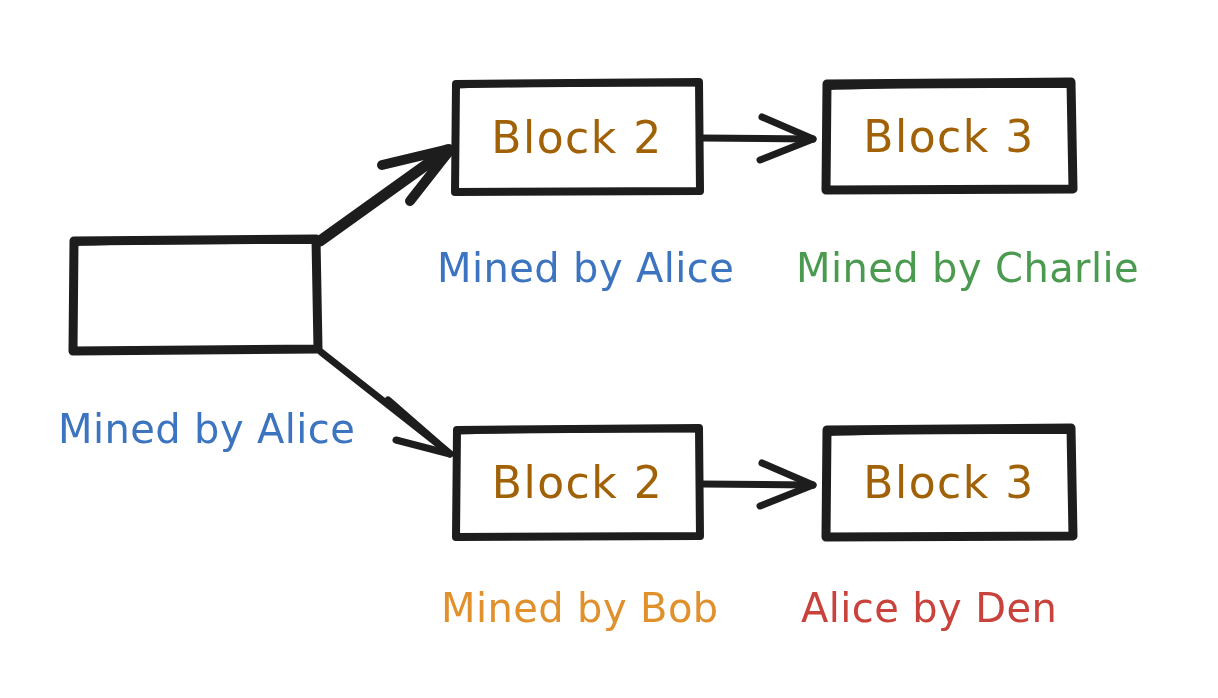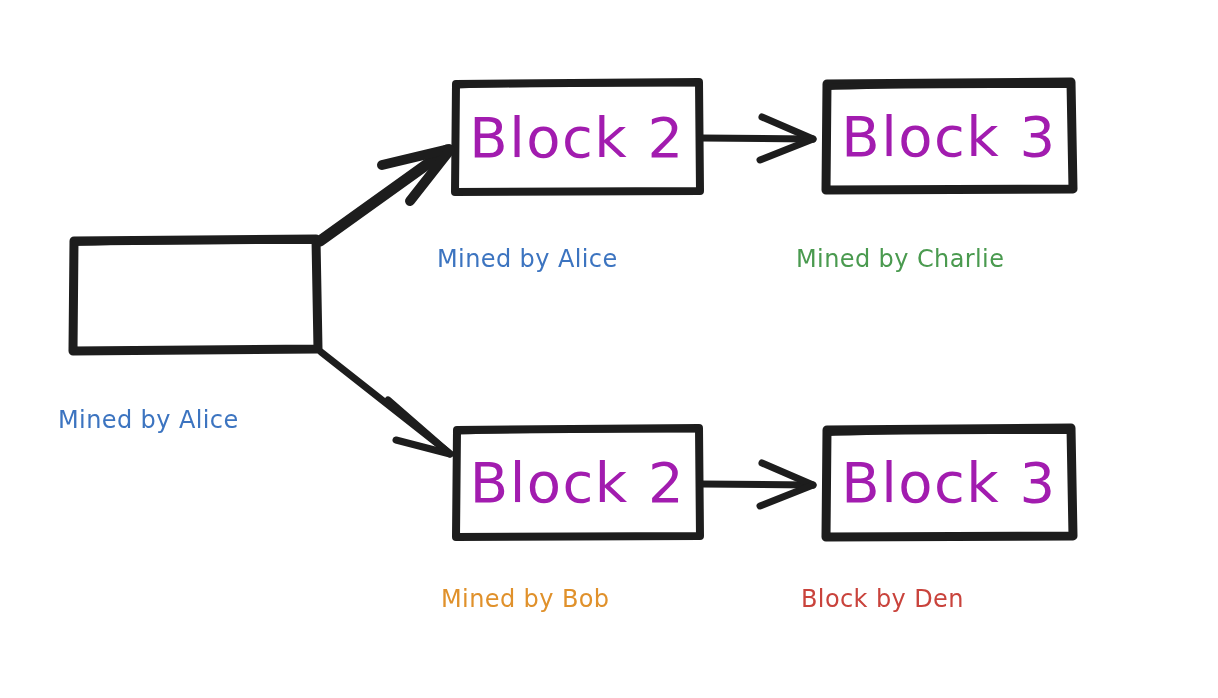--- a/index.html
+++ b/index.html
@@ -25,30 +25,30 @@
     top: 0;
     width: 1218px;
     height: 698px;
   }
   .block-label {
     position: absolute;
     display: flex;
     align-items: center;
     justify-content: center;
     font-family: "DejaVu Sans", sans-serif;
-    font-size: 56px;
+    font-size: 44px;
     letter-spacing: 1.5px;
-    color: #a21caf;
+    color: #a16207;
     white-space: nowrap;
     pointer-events: none;
   }
   .miner-label {
     position: absolute;
     font-family: "DejaVu Sans", sans-serif;
-    font-size: 24px;
+    font-size: 40px;
     letter-spacing: 0.4px;
     white-space: nowrap;
   }
 </style>
 </head>
 <body>
 
 <div id="canvas">
 
   <svg id="sketch-layer" viewBox="0 0 1218 698">
@@ -108,15 +108,15 @@
 
   <div class="block-label" style="left:454px; top:82px;  width:246px; height:110px;">Block 2</div>
   <div class="block-label" style="left:825px; top:82px;  width:248px; height:108px;">Block 3</div>
   <div class="block-label" style="left:455px; top:428px; width:245px; height:109px;">Block 2</div>
   <div class="block-label" style="left:825px; top:428px; width:248px; height:109px;">Block 3</div>
 
   <div class="miner-label" style="left:58px;  top:406px; color:#3c74c0;">Mined by Alice</div>
   <div class="miner-label" style="left:437px; top:245px; color:#3c74c0;">Mined by Alice</div>
   <div class="miner-label" style="left:441px; top:585px; color:#e0912b;">Mined by Bob</div>
   <div class="miner-label" style="left:796px; top:245px; color:#4a9a4f;">Mined by Charlie</div>
-  <div class="miner-label" style="left:801px; top:585px; color:#c9433c;">Block by Den</div>
+  <div class="miner-label" style="left:801px; top:585px; color:#c9433c;">Alice by Den</div>
 
 </div>
 
 </body></html>

